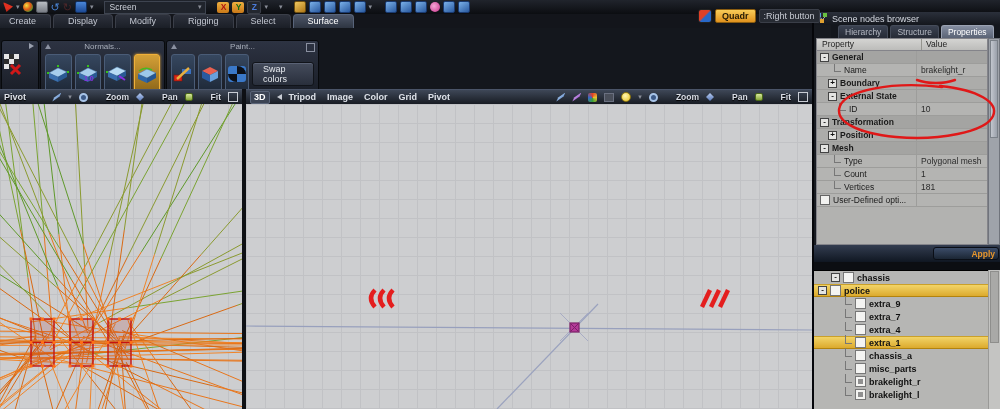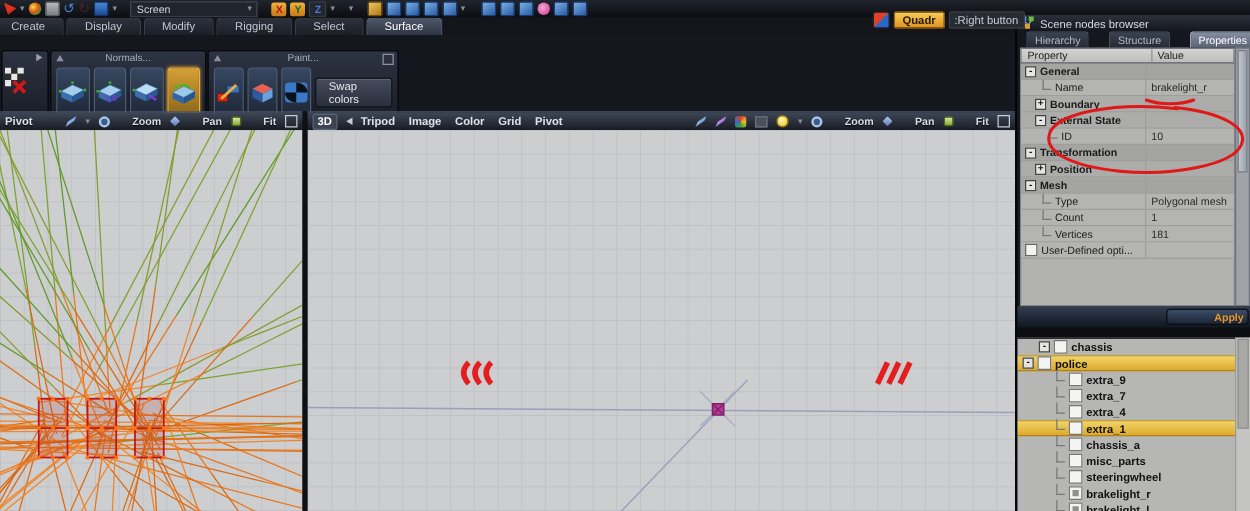--- a/index.html
+++ b/index.html
@@ -89,21 +89,21 @@
                      linear-gradient(90deg,#c1c2c5 1px,transparent 1px);
     background-size:19px 19px;}
   .vp-left{position:absolute;left:0;top:104px;width:242px;height:305px;overflow:hidden;}
   .vp-center{position:absolute;left:246px;top:104px;width:566px;height:305px;overflow:hidden;}
   .vdiv{position:absolute;left:242px;top:89px;width:4px;height:320px;background:#0e1014;}
   
   .panel{position:absolute;left:812px;top:12px;width:188px;height:397px;background:#171a20;
          border-left:2px solid #05060a;box-sizing:border-box;}
   .panel-head{height:13px;display:flex;gap:4px;align-items:center;padding:0 3px;
               background:linear-gradient(#2b303b,#14171d);color:#d6dae2;font-size:9px;}
-  .panel-tabs{height:13px;display:flex;gap:16px;padding-left:7px;align-items:flex-end;background:#14171d;}
+  .panel-tabs{height:13px;display:flex;gap:2px;padding-left:7px;align-items:flex-end;background:#14171d;margin-left:17px;}
   .ptab{height:12px;line-height:12px;padding:0 6px;font-size:8.5px;color:#b4b8c2;
         background:linear-gradient(#3a4150,#262b36);border:1px solid #454c5a;border-bottom:none;
         border-radius:3px 3px 0 0;}
   .ptab.active{background:linear-gradient(#858ea1,#5a6375);color:#fff;border-color:#9aa2b2;}
   .pt-head{position:absolute;left:2px;top:26px;width:172px;height:13px;display:flex;
            background:linear-gradient(#d4d4d2,#bcbcba);color:#222;font-size:8.5px;
            border:1px solid #84848a;box-sizing:border-box;}
   .pt-head .c1{width:99px;padding-left:5px;line-height:11px;}
   .pt-head .c2{flex:1;border-left:1px solid #94948e;padding-left:4px;line-height:11px;}
   .pt-body{position:absolute;left:2px;top:39px;width:172px;height:194px;background:#b2b2b0;
@@ -743,25 +743,20 @@
         <span class="tcb"></span>
         <span>chassis_a</span>
       </div>
       <div class="trow t2">
         <span class="tick"></span>
         <span class="tcb"></span>
         <span>misc_parts</span>
       </div>
       <div class="trow t2">
         <span class="tick"></span>
-        <span class="tcb"></span>
-        <span>steeringwheel</span>
-      </div>
-      <div class="trow t2">
-        <span class="tick"></span>
         <span class="tcb part">
             <i></i>
           </span>
         <span>brakelight_r</span>
       </div>
       <div class="trow t2">
         <span class="tick"></span>
         <span class="tcb part">
             <i></i>
           </span>

